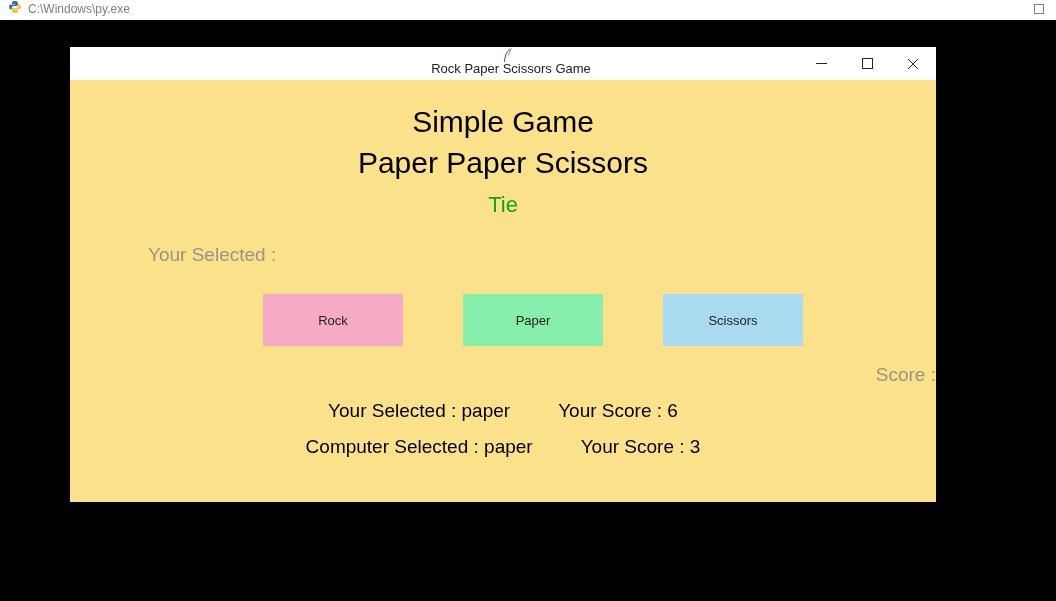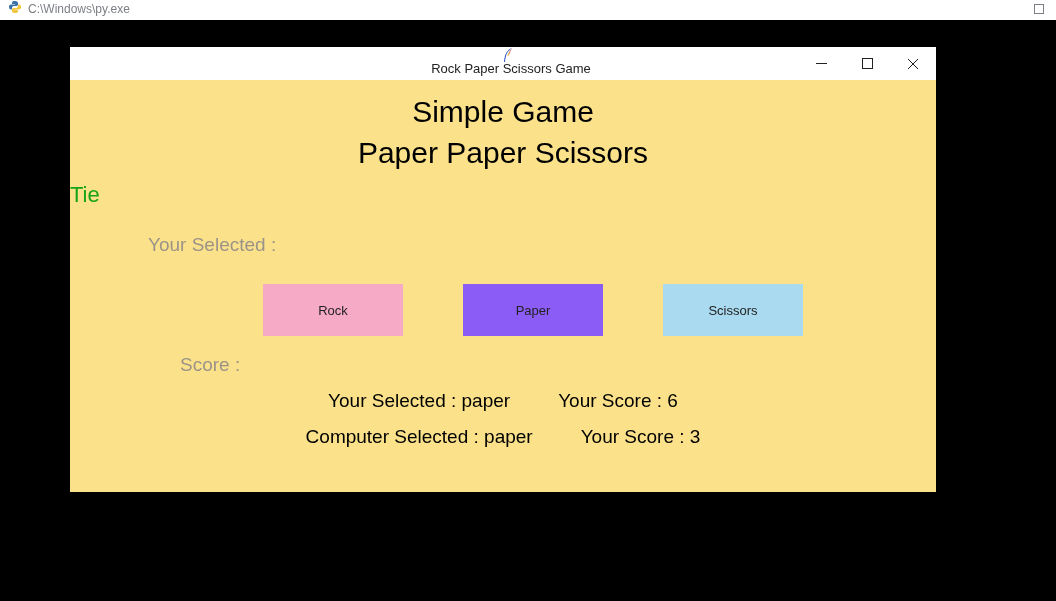--- a/index.html
+++ b/index.html
@@ -62,34 +62,34 @@
     }
     .tb-btn {
       width: 46px;
       height: 33px;
       display: flex;
       align-items: center;
       justify-content: center;
     }
     .app-body {
       background: #fbe28a;
-      padding-top: 12px;
+      padding-top: 22px;
       padding-bottom: 30px;
       min-height: 397px;
     }
     .title-line {
       text-align: center;
       font-size: 30px;
       line-height: 1.3;
       color: #000;
       font-weight: 400;
     }
     .title-line.small-gap { margin-top: 2px; }
     .result {
-      text-align: left;
+      text-align: center;
       font-size: 22px;
       margin-top: 10px;
       color: #17a317;
     }
     .options-label {
       margin-top: 26px;
       margin-left: 78px;
       font-size: 19px;
       color: #9b9389;
     }
@@ -106,27 +106,28 @@
       display: flex;
       align-items: center;
       justify-content: center;
       font-size: 13px;
       color: #222;
       cursor: default;
       border: none;
       font-family: inherit;
     }
     .btn-rock { background: #f6aac5; }
-    .btn-paper { background: #8b5cf6; }
+    .btn-paper { background: #86efac; }
     .btn-scissors { background: #aadaef; }
     .score-label {
       margin-top: 18px;
       margin-left: 110px;
       font-size: 19px;
       color: #9b9389;
+      text-align: right;
     }
     .scores-block {
       margin-top: 14px;
     }
     .score-row {
       display: flex;
       justify-content: center;
       gap: 48px;
       font-size: 19px;
       color: #000000;

